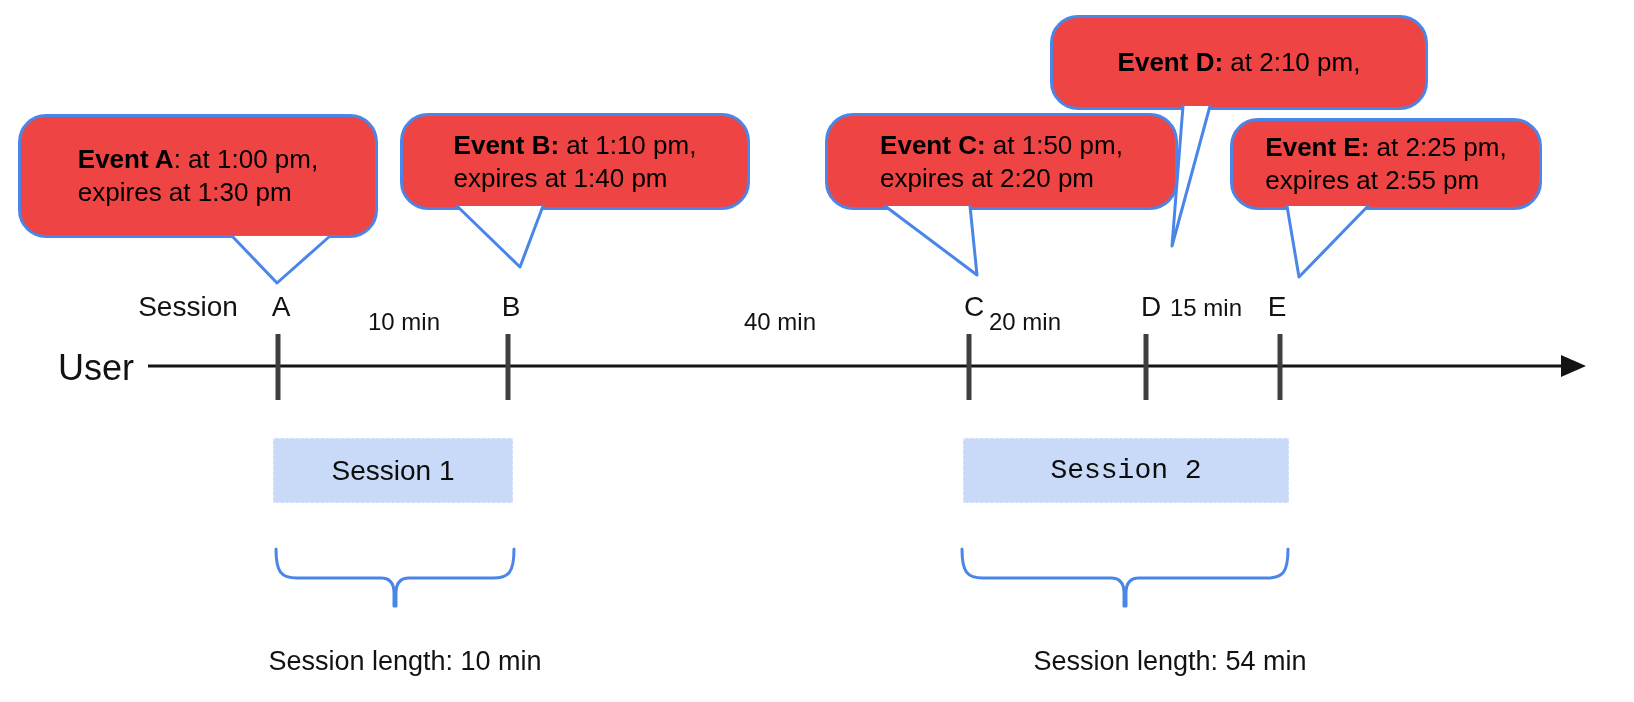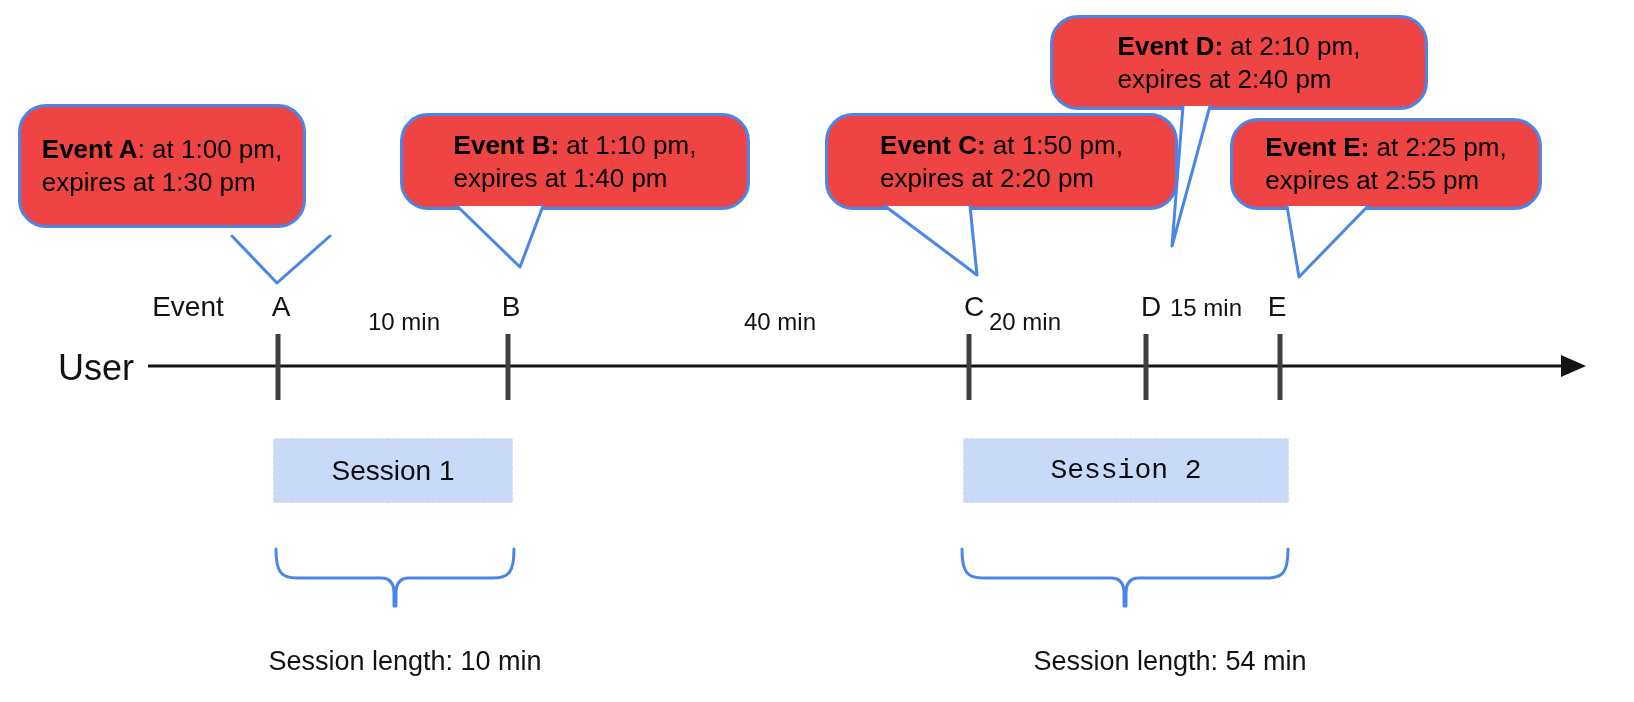--- a/index.html
+++ b/index.html
@@ -38,21 +38,21 @@
   .axis{stroke:var(--axis-black);stroke-width:3;}
   .arrowhead{fill:var(--axis-black);}
   .tick{stroke:var(--tick-gray);stroke-width:5;}
   .brace{fill:none;stroke:var(--accent-blue);stroke-width:3;stroke-linecap:round;stroke-linejoin:round;}
 </style>
 </head>
 <body>
 
 <div class="canvas">
 
-  <div class="callout" style="left:18px;top:104px;width:288px;height:124px;">
+  <div class="callout" style="left:18px;top:114px;width:360px;height:124px;">
     <div class="txt">
       <div><b>Event A</b><span>: at 1:00 pm,</span></div>
       <div><span>expires at 1:30 pm</span></div>
     </div>
   </div>
 
   <div class="callout" style="left:400px;top:113px;width:350px;height:97px;">
     <div class="txt">
       <div><b>Event B:</b><span> at 1:10 pm,</span></div>
       <div><span>expires at 1:40 pm</span></div>
@@ -62,32 +62,31 @@
   <div class="callout" style="left:825px;top:113px;width:353px;height:97px;">
     <div class="txt">
       <div><b>Event C:</b><span> at 1:50 pm,</span></div>
       <div><span>expires at 2:20 pm</span></div>
     </div>
   </div>
 
   <div class="callout" style="left:1050px;top:15px;width:378px;height:95px;">
     <div class="txt">
       <div><b>Event D:</b><span> at 2:10 pm,</span></div>
-      <div><span>expires at 2:40 pm</span></div>
     </div>
   </div>
 
   <div class="callout" style="left:1230px;top:118px;width:312px;height:92px;">
     <div class="txt">
       <div><b>Event E:</b><span> at 2:25 pm,</span></div>
       <div><span>expires at 2:55 pm</span></div>
     </div>
   </div>
 
-  <div class="lbl events-lbl center" style="left:128px;top:293px;">Event</div>
+  <div class="lbl events-lbl center" style="left:128px;top:293px;">Session</div>
   <div class="lbl ev-letter center" style="left:251px;top:293px;">A</div>
   <div class="lbl ev-letter center" style="left:481px;top:293px;">B</div>
   <div class="lbl ev-letter center" style="left:944px;top:293px;">C</div>
   <div class="lbl ev-letter center" style="left:1121px;top:293px;">D</div>
   <div class="lbl ev-letter center" style="left:1247px;top:293px;">E</div>
 
   <div class="lbl interval center" style="left:354px;top:310px;">10 min</div>
   <div class="lbl interval center" style="left:730px;top:310px;">40 min</div>
   <div class="lbl interval center" style="left:975px;top:310px;">20 min</div>
   <div class="lbl interval center" style="left:1156px;top:296px;">15 min</div>

